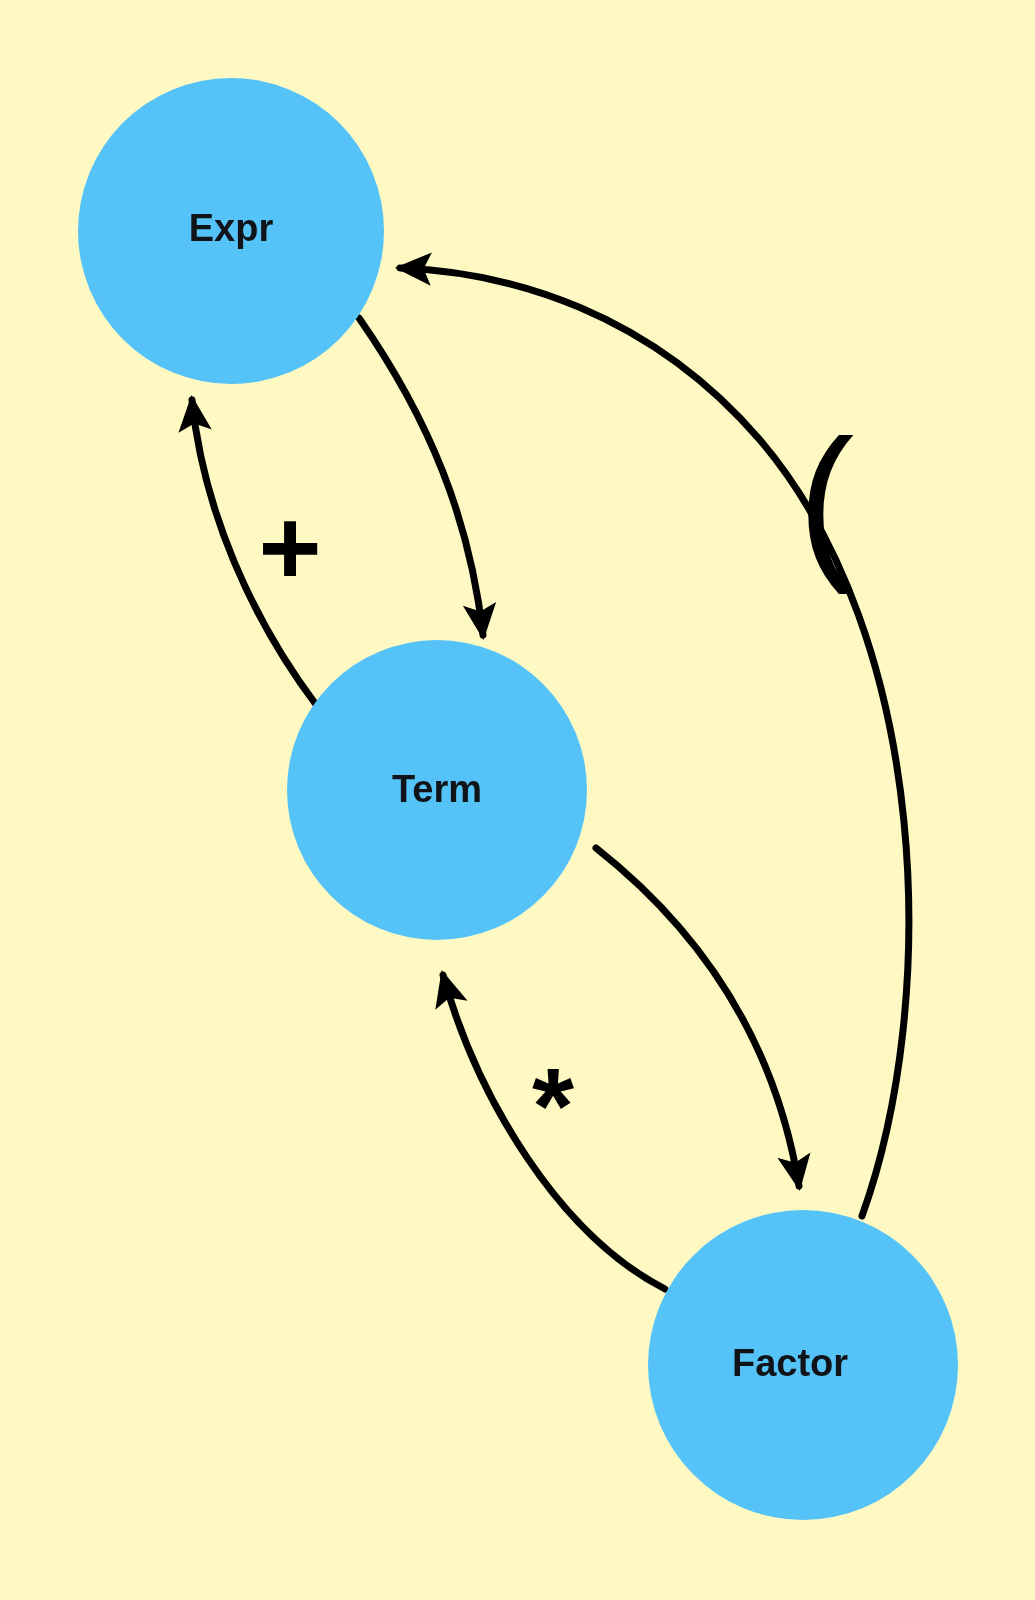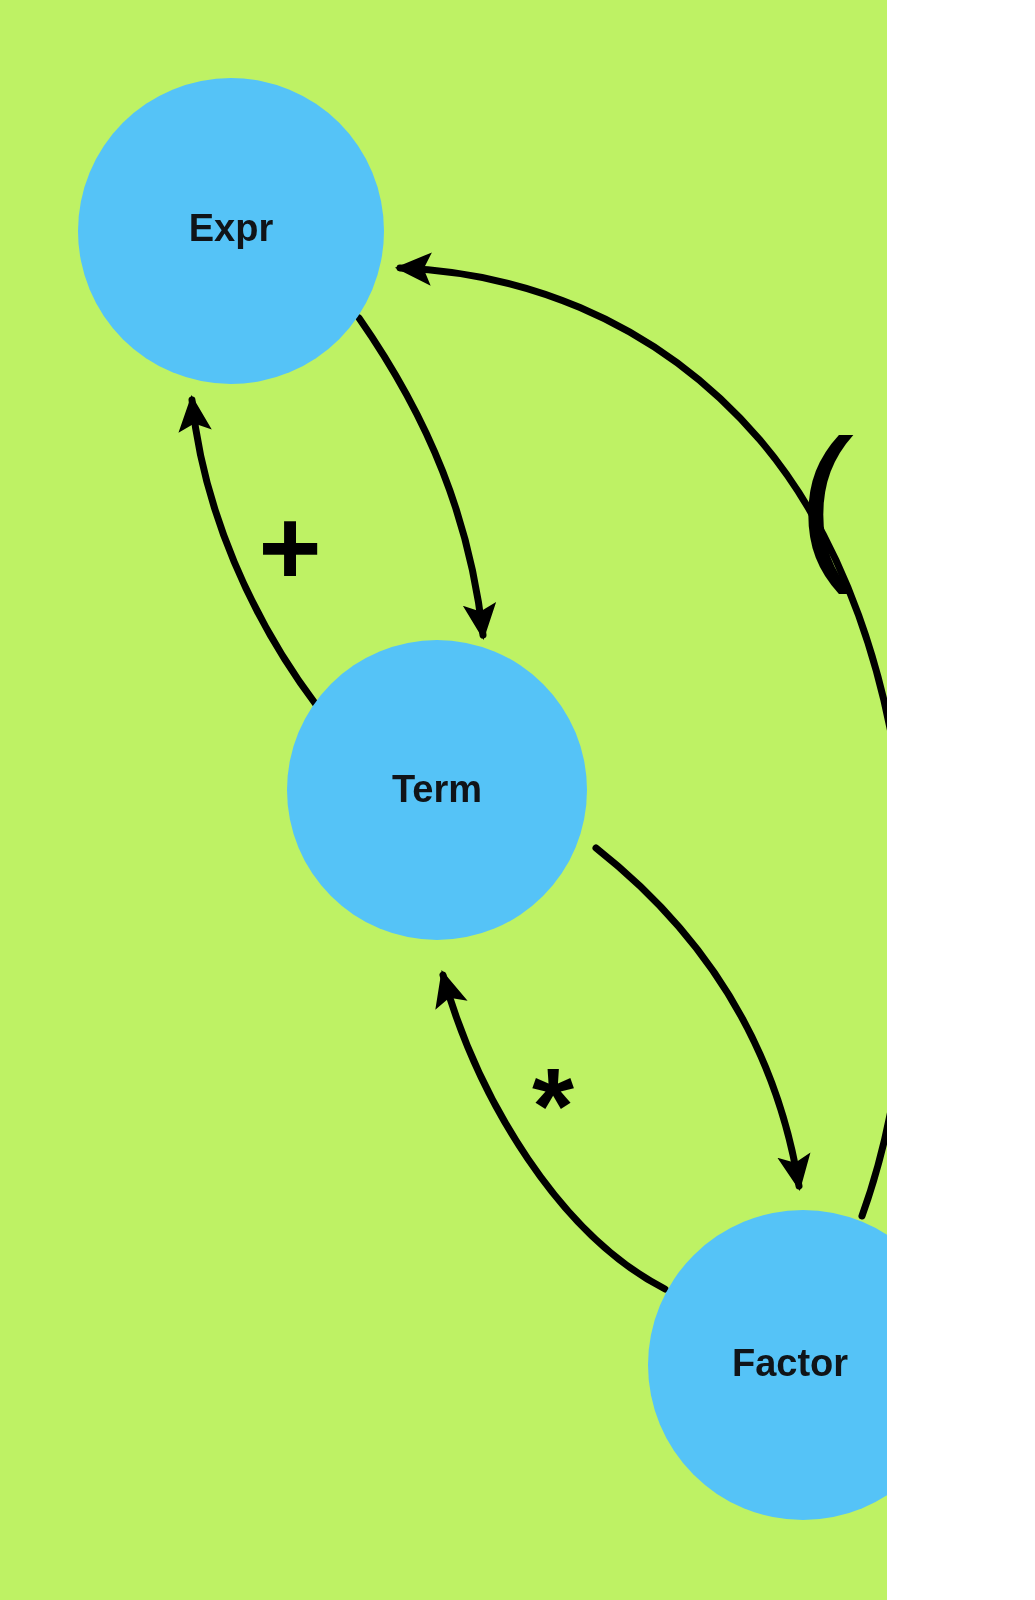--- a/index.html
+++ b/index.html
@@ -6,23 +6,23 @@
   html, body {
     margin: 0;
     padding: 0;
     background: #ffffff;
   }
   body {
     font-family: "Liberation Sans", sans-serif;
   }
   #diagram-canvas {
     position: relative;
-    width: 887px;
+    width: 1035px;
     height: 1600px;
-    background: #bef264;
+    background: #fef9c3;
     overflow: hidden;
   }
   #graph-svg {
     position: absolute;
     top: 0;
     left: 0;
     width: 1035px;
     height: 1600px;
     display: block;
   }

